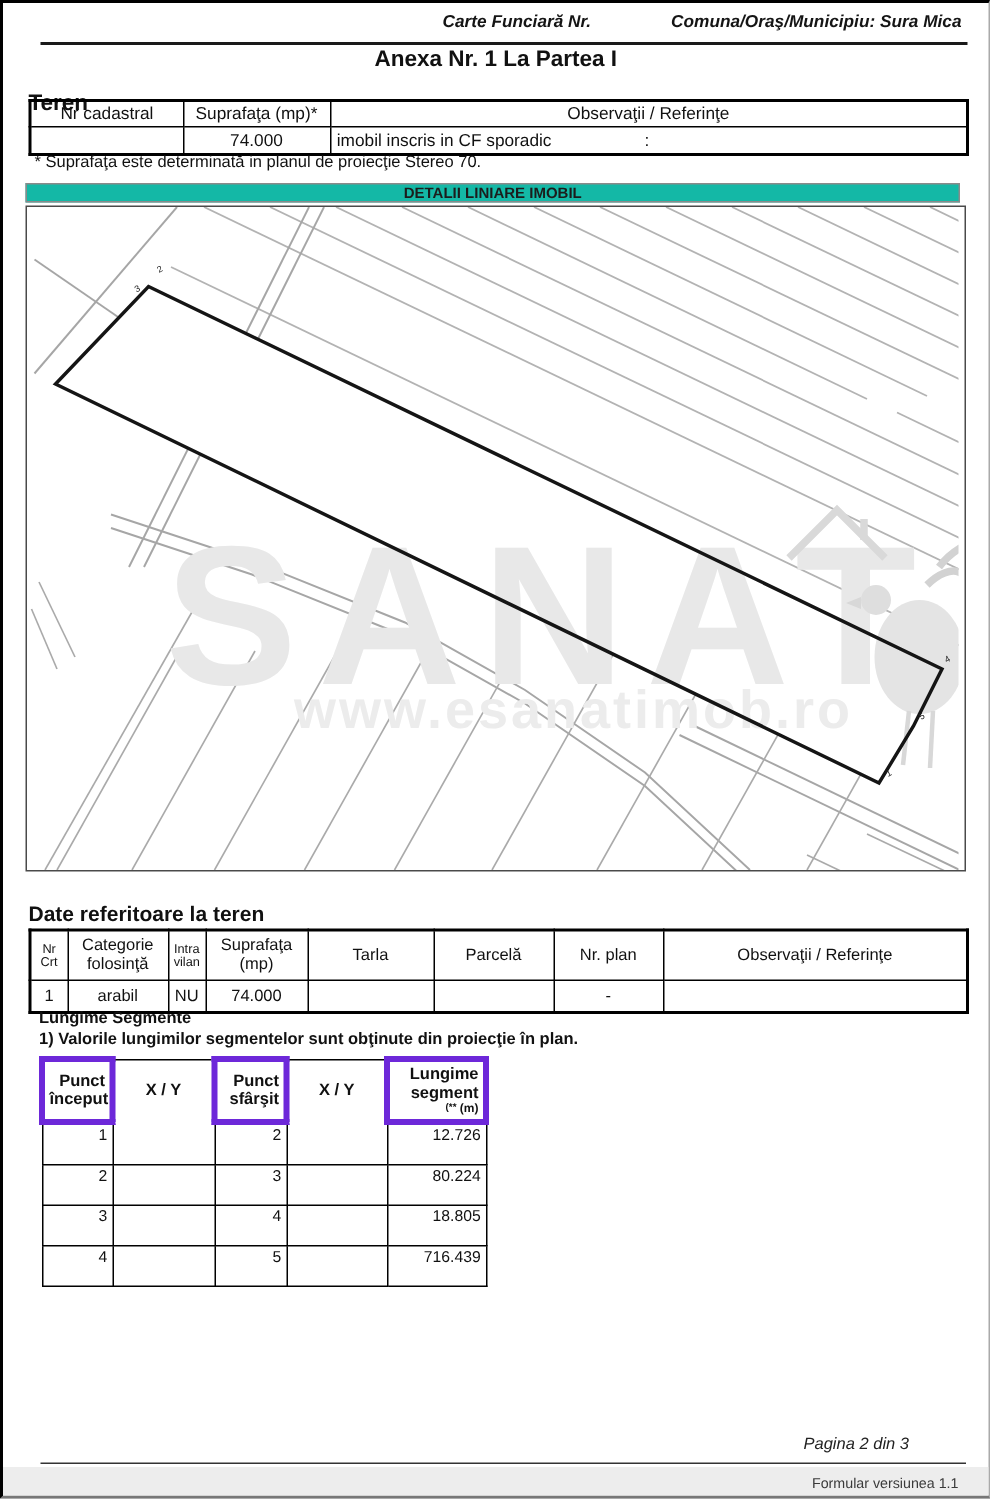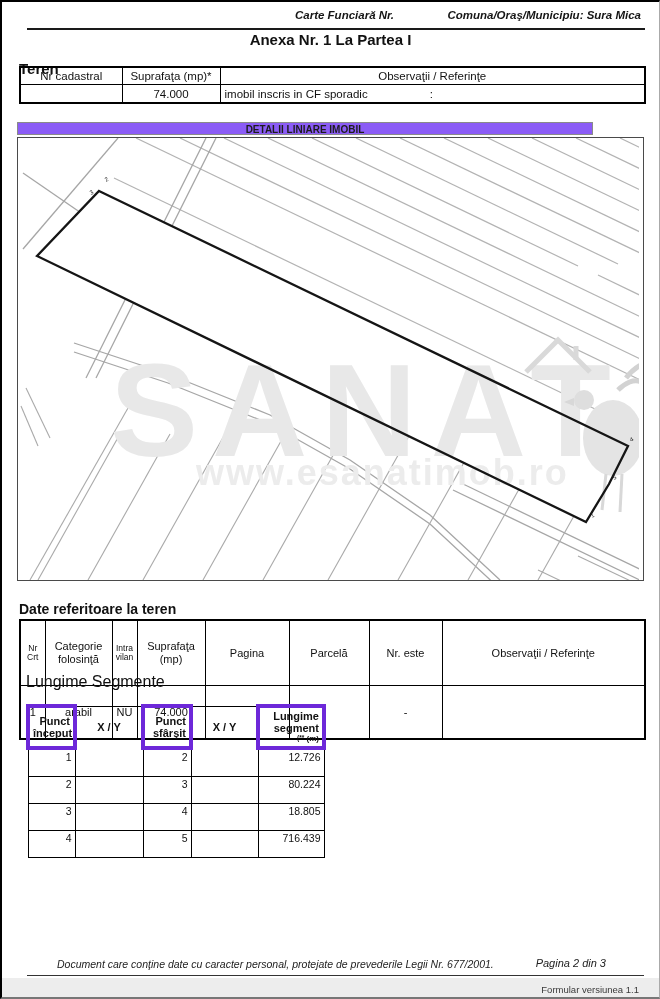--- a/index.html
+++ b/index.html
@@ -20,45 +20,45 @@
   .sec-title2{font-size:14px; font-weight:bold;text-align:right;}
   
   table{border-collapse:collapse; table-layout:fixed;}
   .t-teren{border:2px solid #000; width:625px;}
   .t-teren td{border:1px solid #000; font-size:11.5px; padding:0 3px; overflow:hidden; white-space:nowrap;}
   .t-teren tr.hd td{height:16px; text-align:center;}
   .t-teren tr.dt td{height:17px; text-align:center;}
   .t-teren tr.dt td.obs{text-align:left; padding-left:4px;}
   .obs-sep{margin-left:62px;}
   .t-date{border:2px solid #000; width:625px;}
-  .t-date td{border:1px solid #000; font-size:11px; text-align:center; padding:16px 2px; overflow:hidden;}
+  .t-date td{border:1px solid #000; font-size:11px; text-align:center; padding:0 2px; overflow:hidden;}
   .t-date tr.hd td{height:32px; line-height:1.15;}
   .t-date tr.hd td.sm{font-size:8.5px; line-height:1.1;}
   .t-date tr.dt td{height:20px;}
   .t-seg{width:296px;}
   .t-seg td{border:1px solid #000; font-size:10.5px; padding:1px 3px; vertical-align:top; overflow:hidden;}
   .t-seg tr.hd td{font-weight:bold; font-size:11px; line-height:1.12; vertical-align:middle;}
   .t-seg td.box{border:4px solid #6d28d9;}
   .t-seg td.xy{border:1px solid #000; border-bottom:1px solid #fff; text-align:center;}
   .t-seg td.ra{text-align:right;}
   .t-seg tr.dt td{height:24px;}
   .len-sub{font-weight:bold; font-size:8px;}
   .len-note{font-size:6.5px; vertical-align:1px;}
   
-  .map-bar{width:576px; height:13px; background:#8b5cf6; border:1px solid #8a8a8a;
+  .map-bar{width:623px; height:13px; background:#14b8a6; border:1px solid #8a8a8a;
     font-size:10px; font-weight:600; text-align:center; line-height:13px; color:#1c1c1c; box-sizing:border-box;}
   .map-box{width:627px; height:444px; border:1px solid #4a4a4a; margin-top:2px; box-sizing:border-box; background:#fff;}
   
   .foot-privacy{font-style:italic; font-size:10.5px; color:#222;}
   .foot-page{font-style:italic; font-size:11px; color:#222;}
   .foot-rule{border-top:1.5px solid #333; height:0;}
   .foot-strip{background:#ededed; height:23px; left:0; right:0;}
   .foot-small{font-size:9.5px; color:#3a3a3a;}
   .foot-small b{color:#222;}
-  .note-line{font-size:16px; font-weight:normal;}
+  .note-line{font-size:11px; font-weight:bold;}
   .footnote{font-size:11px;}
 </style>
 </head>
 <body>
 
 <div class="page">
 
   <span class="abs hdr-italic" style="left:293px; top:7px;">Carte Funciară Nr.</span>
   <span class="abs hdr-italic" style="right:18px; top:7px;">Comuna/Oraş/Municipiu: Sura Mica</span>
   <div class="abs hdr-rule" style="left:25px; right:14px; top:26px;"></div>
@@ -77,20 +77,21 @@
       <td>Suprafaţa (mp)*</td>
       <td>Observaţii / Referinţe</td>
     </tr>
     <tr class="dt">
       <td></td>
       <td>74.000</td>
       <td class="obs"><span>imobil inscris in CF sporadic</span><span class="obs-sep">:</span></td>
     </tr>
   </tbody>
     </table>
+  <div class="abs footnote" style="left:21px; top:100px;">* Suprafaţa este determinată in planul de proiecţie Stereo 70.</div>
 
   <div class="abs" style="left:15px; top:120px;">
     <div class="map-bar">DETALII LINIARE IMOBIL</div>
     <div class="map-box">
       <svg width="621" height="442" viewBox="0 0 621 442">
         <defs>
             <clipPath id="mapclip">
               <rect x="0" y="0" width="621" height="442"></rect>
             </clipPath>
           </defs>
@@ -185,39 +186,40 @@
         <col style="width:80px">
         <col style="width:73px">
         <col style="width:203px">
     </colgroup>
     <tbody>
         <tr class="hd">
       <td class="sm">Nr Crt</td>
       <td>Categorie folosinţă</td>
       <td class="sm">Intra vilan</td>
       <td>Suprafaţa (mp)</td>
-      <td>Pagina</td>
+      <td>Tarla</td>
       <td>Parcelă</td>
-      <td>Nr. este</td>
+      <td>Nr. plan</td>
       <td>Observaţii / Referinţe</td>
     </tr>
     <tr class="dt">
       <td>1</td>
       <td>arabil</td>
       <td>NU</td>
       <td>74.000</td>
       <td></td>
       <td></td>
       <td>-</td>
       <td></td>
     </tr>
   </tbody>
     </table>
 
   <div class="abs note-line" style="left:24px; top:671px;">Lungime Segmente</div>
+  <div class="abs note-line" style="left:24px; top:685px;">1) Valorile lungimilor segmentelor sunt obţinute din proiecţie în plan.</div>
   <table class="t-seg abs" style="left:24px; top:702px;">
     <colgroup>
         <col style="width:47px">
         <col style="width:68px">
         <col style="width:48px">
         <col style="width:67px">
         <col style="width:66px">
       </colgroup>
     <tbody>
         <tr class="hd" style="height:42px;">
@@ -254,20 +256,19 @@
     <tr class="dt">
       <td class="ra">4</td>
       <td></td>
       <td class="ra">5</td>
       <td></td>
       <td class="ra">716.439</td>
     </tr>
   </tbody>
     </table>
 
-  <span class="abs foot-privacy" style="left:55px; top:956px;">Document care conţine date cu caracter personal, protejate de prevederile Legii Nr. 677/2001.</span>
   <span class="abs foot-page" style="right:53px; top:955px;">Pagina 2 din 3</span>
   <div class="abs foot-rule" style="left:25px; right:15px; top:973px;"></div>
   <div class="abs foot-strip" style="top:976px;">
     <span class="abs foot-small" style="right:20px; top:6px;">Formular versiunea 1.1</span>
   </div>
 
 </div>
 
 </body></html>

